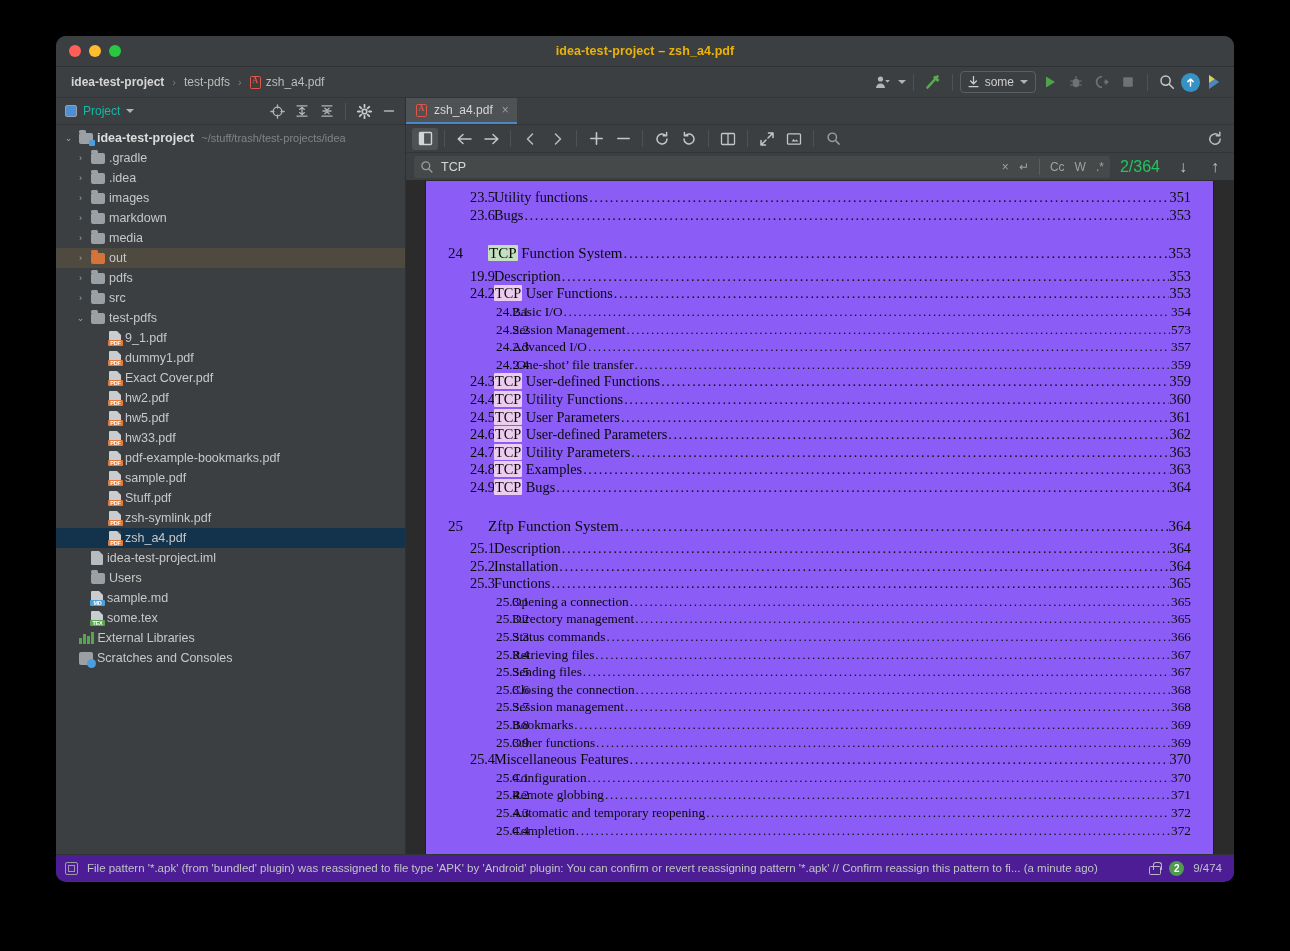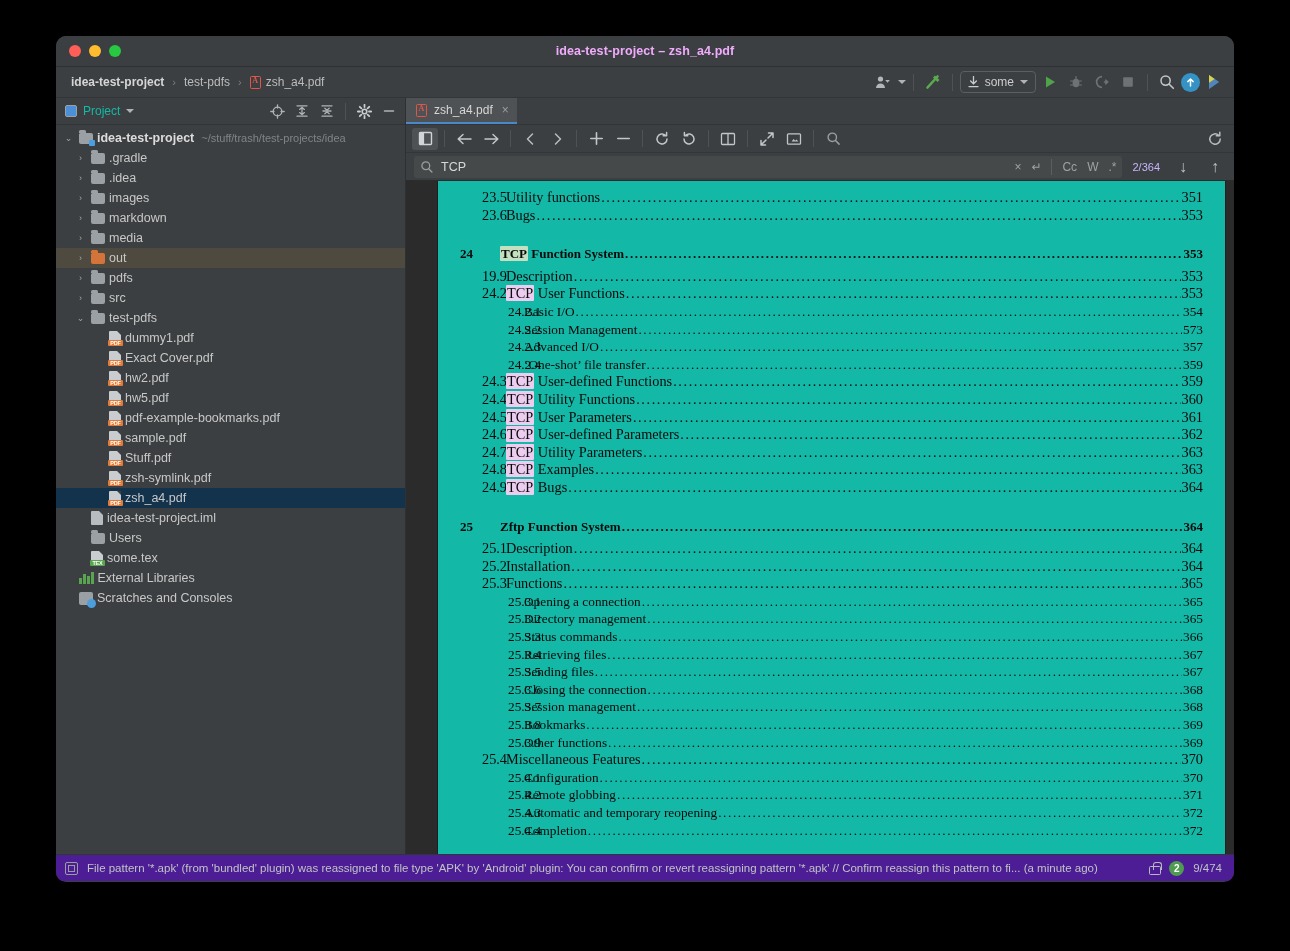--- a/index.html
+++ b/index.html
@@ -28,21 +28,21 @@
     border-bottom: 1px solid #2e3133;
     display: flex; align-items: center;
   }
   .traffic { display: flex; gap: 8px; padding-left: 13px; }
   .dot { width: 12px; height: 12px; border-radius: 50%; }
   .dot.red { background: #ff5f57; }
   .dot.yellow { background: #febc2e; }
   .dot.green { background: #28c840; }
   .title-text {
     position: absolute; left: 0; right: 0; text-align: center;
-    font-size: 12.5px; font-weight: bold; color: #f0abfc;
+    font-size: 12.5px; font-weight: bold; color: #eab308;
     letter-spacing: 0.1px; pointer-events: none;
   }
 
   
   .navbar {
     height: 31px; background: #3c3f41;
     border-bottom: 1px solid #323538;
     display: flex; align-items: center;
     padding: 0 8px 0 10px;
   }
@@ -194,44 +194,44 @@
   }
   .find-field {
     flex: 1; display: flex; align-items: center; gap: 7px;
     height: 22px; background: #45494a; border-radius: 3px; padding: 0 6px;
     min-width: 0;
   }
   .find-text { font-size: 12.5px; color: #d8d8d8; flex: 1; }
   .find-ctl { color: #9fa2a4; font-size: 12px; display:flex; align-items:center; gap:10px; }
   .find-ctl .mini { font-size: 12px; }
   .findsep { width:1px; height:16px; background:#5a5e60; }
-  .findcount { font-size:11px; color:#c4b5fd; padding: 0 4px; }
+  .findcount { font-size:16px; color:#22c55e; padding: 0 4px; }
 
   .viewport { flex: 1; position: relative; background: #2b2b2b; overflow: hidden; }
   .page {
-    position: absolute; left: 32px; top: 0; width: 787px; height: 100%;
-    background: #14b8a6; box-shadow: 0 0 0 1px #1f1f1f;
+    position: absolute; left: 20px; top: 0; width: 787px; height: 100%;
+    background: #8b5cf6; box-shadow: 0 0 0 1px #1f1f1f;
     overflow: hidden;
   }
   .toc {
     font-family: "Liberation Serif", serif;
     color: #0a0a0a; padding: 8px 22px 0 22px;
   }
   .tl { display: flex; align-items: baseline; white-space: nowrap; line-height: 17.6px; }
   .num { flex: 0 0 auto; text-align: left; }
   .ttl { flex: 0 0 auto; }
   .dots {
     flex: 1 1 auto; overflow: hidden; margin: 0 1px;
     color: #111;
     letter-spacing: 1.6px;
   }
   .pg { flex: 0 0 auto; text-align: right; }
 
   
-  .lvl-chap { font-size: 13px; font-weight: bold; margin-top: 21px; margin-bottom: 5px; }
+  .lvl-chap { font-size: 15px; font-weight: normal; margin-top: 21px; margin-bottom: 5px; }
   .lvl-chap .num { width: 40px; }
   .lvl-1 { font-size: 14.3px; }
   .lvl-1 .num { width: 46px; padding-left: 22px; }
   .lvl-2 { font-size: 13.3px; }
   .lvl-2 .num { width: 64px; padding-left: 48px; }
 
   .hlm { background: #eccdf0; border-radius: 1px; padding: 0 1px; }
   .hlm.cur { background: #c3e0c0; }
 
   
@@ -451,20 +451,27 @@
             <div class="trow ind1">
               <span class="arrow">⌄</span>
               <span class="folder"></span>
               <span class="tname">test-pdfs</span>
             </div>
             <div class="trow ind2">
               <span class="arrow">&nbsp;</span>
               <span class="fileicon pdf">
                 <span class="tag">PDF</span>
               </span>
+              <span class="tname">9_1.pdf</span>
+            </div>
+            <div class="trow ind2">
+              <span class="arrow">&nbsp;</span>
+              <span class="fileicon pdf">
+                <span class="tag">PDF</span>
+              </span>
               <span class="tname">dummy1.pdf</span>
             </div>
             <div class="trow ind2">
               <span class="arrow">&nbsp;</span>
               <span class="fileicon pdf">
                 <span class="tag">PDF</span>
               </span>
               <span class="tname">Exact Cover.pdf</span>
             </div>
             <div class="trow ind2">
@@ -473,20 +480,27 @@
                 <span class="tag">PDF</span>
               </span>
               <span class="tname">hw2.pdf</span>
             </div>
             <div class="trow ind2">
               <span class="arrow">&nbsp;</span>
               <span class="fileicon pdf">
                 <span class="tag">PDF</span>
               </span>
               <span class="tname">hw5.pdf</span>
+            </div>
+            <div class="trow ind2">
+              <span class="arrow">&nbsp;</span>
+              <span class="fileicon pdf">
+                <span class="tag">PDF</span>
+              </span>
+              <span class="tname">hw33.pdf</span>
             </div>
             <div class="trow ind2">
               <span class="arrow">&nbsp;</span>
               <span class="fileicon pdf">
                 <span class="tag">PDF</span>
               </span>
               <span class="tname">pdf-example-bookmarks.pdf</span>
             </div>
             <div class="trow ind2">
               <span class="arrow">&nbsp;</span>
@@ -518,20 +532,27 @@
             </div>
             <div class="trow ind1">
               <span class="arrow">&nbsp;</span>
               <span class="fileicon iml"></span>
               <span class="tname">idea-test-project.iml</span>
             </div>
             <div class="trow ind1">
               <span class="arrow">&nbsp;</span>
               <span class="folder"></span>
               <span class="tname">Users</span>
+            </div>
+            <div class="trow ind1">
+              <span class="arrow">&nbsp;</span>
+              <span class="fileicon md">
+                <span class="tag">MD</span>
+              </span>
+              <span class="tname">sample.md</span>
             </div>
             <div class="trow ind1">
               <span class="arrow">&nbsp;</span>
               <span class="fileicon tex">
                 <span class="tag">TEX</span>
               </span>
               <span class="tname">some.tex</span>
             </div>
             <div class="trow">
               <span class="arrow">&nbsp;</span>

